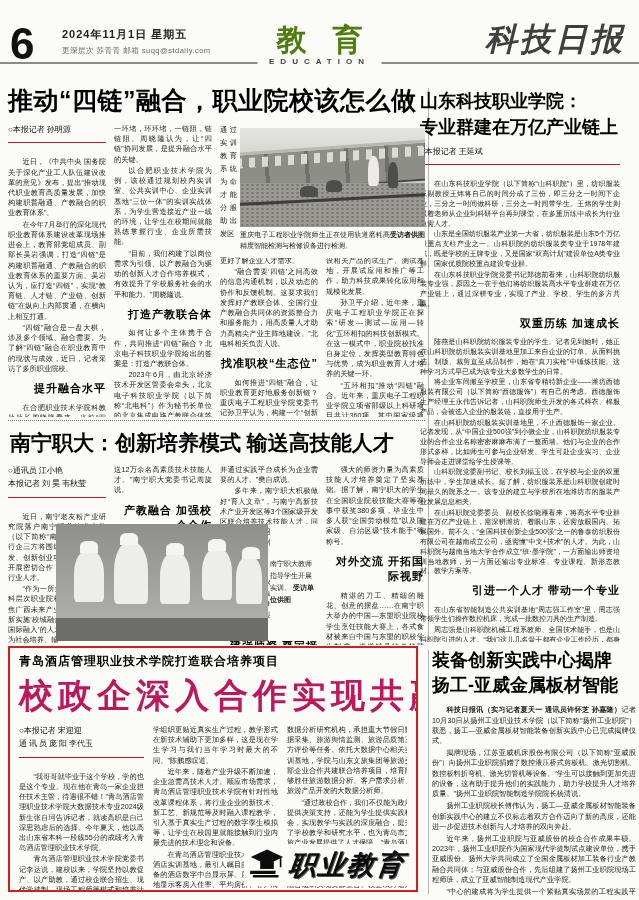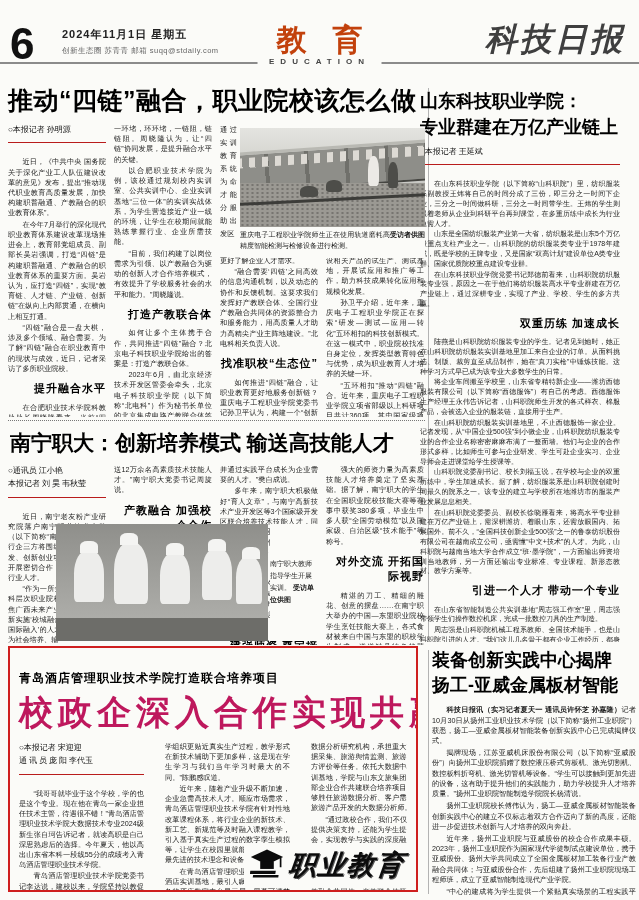--- a/index.html
+++ b/index.html
@@ -7,21 +7,21 @@
     width:639px;height:900px;position:relative;overflow:hidden;
     background:#fbfbf8;color:#1b1b1b;
     font-family:"Liberation Sans",sans-serif;
   }
   
   .page-num{position:absolute;left:10px;top:22px;font-size:44px;font-weight:900;line-height:1;color:#111;}
   .date-block{position:absolute;left:62px;top:27px;}
   .date-line{font-size:11px;font-weight:700;color:#222;letter-spacing:1px;}
   .editor-line{font-size:7.5px;color:#666;margin-top:4px;letter-spacing:.5px;}
   .section-cn{position:absolute;top:20px;left:50%;transform:translateX(-50%);
-    font-size:30px;font-weight:900;color:#c2410c;letter-spacing:26px;padding-left:26px;white-space:nowrap;}
+    font-size:30px;font-weight:900;color:#4d7c0f;letter-spacing:26px;padding-left:26px;white-space:nowrap;}
   .header-rule{position:absolute;top:62px;left:0;width:639px;height:2px;background:#8b8b8b;}
   .section-en{position:absolute;top:57px;left:50%;transform:translateX(-50%);
     background:#fbfbf8;padding:0 12px;font-size:8px;letter-spacing:6px;color:#444;font-weight:700;}
   .masthead{position:absolute;right:14px;top:18px;font-family:"DejaVu Serif",serif;
     font-style:italic;font-weight:700;font-size:32px;color:#3f3f3f;letter-spacing:3px;}
   
   .art-col{font-size:7.2px;line-height:1.42;text-align:justify;color:#1b1b1b;}
   .art-col p{margin:0 0 1px 0;text-indent:2em;}
   .no-first-indent p:first-child{text-indent:0;}
   .subhead{font-size:11px;font-weight:900;text-align:right;margin:7px 0 6px;letter-spacing:1px;color:#000;}
@@ -66,42 +66,42 @@
   .photo-chefs{position:absolute;left:56px;top:524px;width:212px;height:117px;z-index:4;
     background:linear-gradient(#8f8f8b,#b4b4b0);overflow:hidden;}
   .chef{position:absolute;width:30px;height:52px;background:#ededeb;border-radius:45% 45% 10% 10%;}
   .chef:before{content:"";position:absolute;top:-9px;left:6px;width:18px;height:12px;background:#f4f4f2;border-radius:40% 40% 0 0;}
   .chef-table{position:absolute;bottom:0;left:0;width:100%;height:20%;background:#6d6d69;}
   .nn-caption{position:absolute;left:270px;top:524px;width:48px;height:117px;z-index:4;
     background:#fbfbf8;font-size:7px;line-height:1.7;text-align:left;padding-top:34px;box-sizing:border-box;}
   .nn-caption .credit{font-weight:900;}
   
   .qd-box{position:absolute;left:8px;top:646px;width:410px;height:246px;box-sizing:border-box;
-    border:2.5px solid #cf1f1f;background:#fbfbf8;padding:22px 9px;overflow:hidden;}
+    border:2.5px solid #cf1f1f;background:#fbfbf8;padding:5px 9px;overflow:hidden;}
   .qd-kicker{font-size:12px;font-weight:900;color:#000;letter-spacing:1px;margin-bottom:3px;}
   .qd-headline{font-size:34px;font-weight:900;color:#be185d;letter-spacing:5px;margin-bottom:6px;white-space:nowrap;}
-  .qd-cols{display:flex;gap:21px;height:168px;overflow:hidden;}
+  .qd-cols{display:flex;gap:9px;height:168px;overflow:hidden;}
   .qd-cols .col{width:125px;flex:0 0 auto;overflow:hidden;}
   .qd-logo{position:absolute;right:5px;bottom:4px;z-index:5;background:#fbfbf8;
     display:flex;align-items:center;gap:5px;padding:3px 6px;}
   .qd-logo-text{font-size:27px;font-weight:900;font-style:italic;color:#0c0c0c;
     letter-spacing:2px;transform:skewX(-6deg);text-shadow:1px 1px 0 #555;}
   
   .yz-article{position:absolute;left:432px;top:648px;width:204px;height:250px;overflow:hidden;}
   .yz-headline{font-size:18px;font-weight:900;line-height:1.4;color:#000;margin-bottom:7px;}
   .yz-article .art-col p{margin-bottom:2px;}
   .lead{font-weight:900;}
 </style>
 </head>
 <body>
 
 <div class="page-num">6</div>
 <div class="date-block">
   <div class="date-line">2024年11月1日 星期五</div>
-  <div class="editor-line">创新生态圈 苏青青  邮箱 suqq@stdaily.com</div>
+  <div class="editor-line">更深层次 苏青青  邮箱 suqq@stdaily.com</div>
 </div>
 <div class="section-cn">教育</div>
 <div class="header-rule"></div>
 <div class="section-en">EDUCATION</div>
 <div class="masthead">科技日报</div>
 
 <div class="vrule" style="left:428px;top:88px;height:552px;"></div>
 <div class="vrule" style="left:428px;top:650px;height:244px;"></div>
 
 <div class="main-headline">推动“四链”融合，职业院校该怎么做</div>

